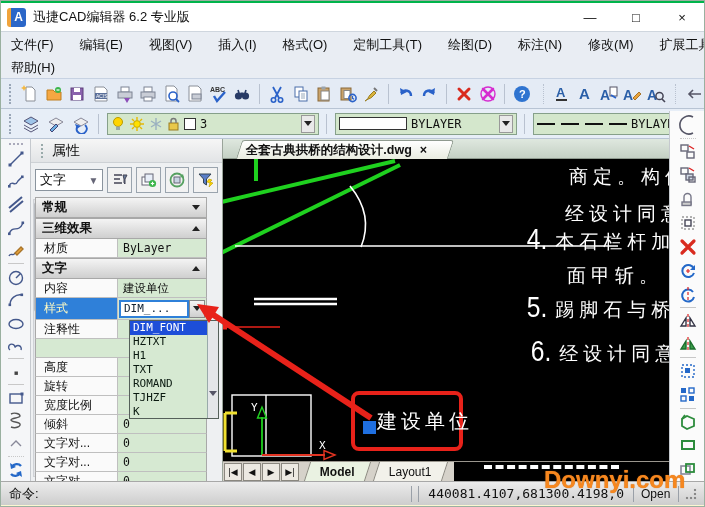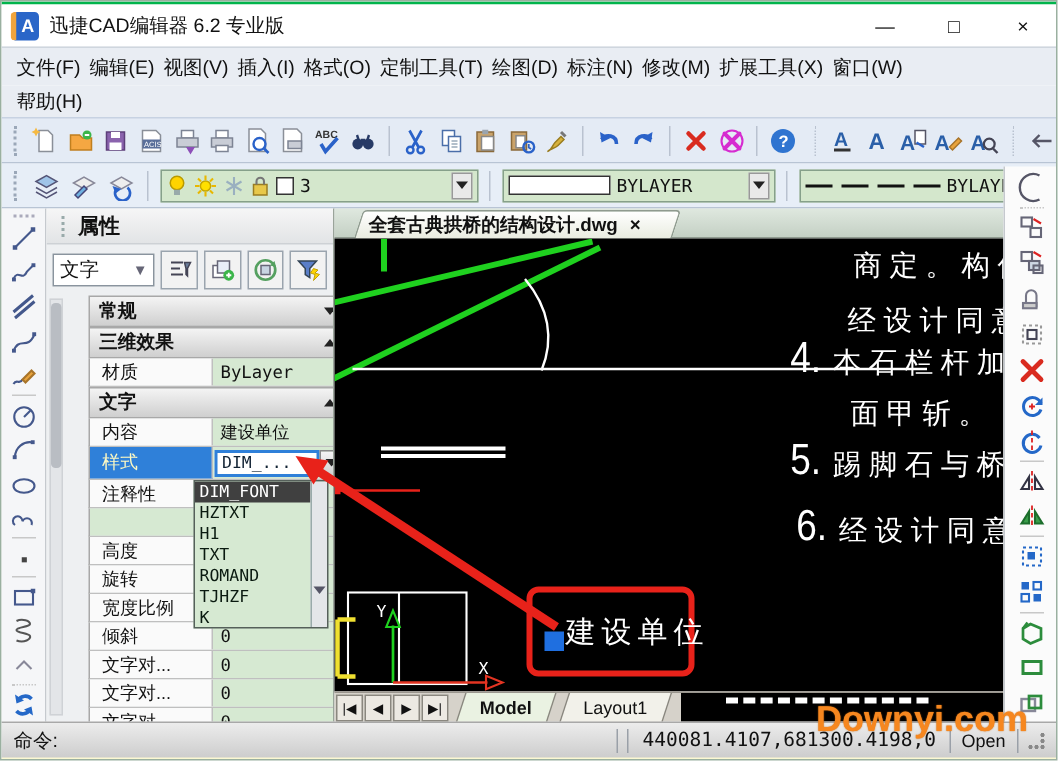--- a/index.html
+++ b/index.html
@@ -7,21 +7,21 @@
 body{font-family:"Liberation Sans",sans-serif;font-size:13px;color:#111;background:#fff}
 #app{position:relative;width:705px;height:507px;overflow:hidden;background:#fff;border:1px solid #9ab0a0}
 .topline{position:absolute;left:0;top:0;width:705px;height:2px;background:#00b44b}
 
 .titlebar{position:absolute;left:0;top:2px;width:705px;height:28px;background:#fff;display:flex;align-items:center;padding:0 6px}
 .appicon{width:19px;height:19px;background:#2a66c8;border-radius:3px;color:#fff;font-weight:bold;font-size:12px;display:flex;align-items:center;justify-content:center;border-left:4px solid #f0a43c}
 .wtitle{margin-left:7px;font-size:13px}
 .wcontrols{margin-left:auto;display:flex;gap:26px;padding-right:8px}
 .wbtn{width:20px;text-align:center;font-size:13px;cursor:default}
 
-.menubar{position:absolute;left:0;width:705px;background:#e9edf3;display:flex;align-items:center;gap:6px;padding:0 10px;font-size:13px}
+.menubar{position:absolute;left:0;width:705px;background:#e9edf3;display:flex;align-items:center;gap:26px;padding:0 10px;font-size:13px}
 .m1{top:30px;height:26px;border-top:1px solid #cfd6de}
 .m2{top:56px;height:21px}
 .mitem{white-space:nowrap}
 
 .tb1{position:absolute;left:0;top:77px;width:705px;height:31px;background:#e4ebf5;border-top:1px solid #c7d2e2;border-bottom:1px solid #b8c4d4;display:flex;align-items:center;gap:3px;padding:0 2px 0 8px}
 .tb1:before{content:"";width:3px;height:20px;border-left:2px dotted #9aa7b8;margin-right:3px}
 .tbtn{width:21px;height:21px;display:flex;align-items:center;justify-content:center}
 .vsep{width:2px;height:20px;border-left:1px solid #b9c2d0;margin:0 3px}
 
 .tb2{position:absolute;left:0;top:108px;width:705px;height:30px;background:#e7eef7;border-bottom:1px solid #b8c4d4;display:flex;align-items:center;gap:4px;padding:0 4px 0 8px}
@@ -38,43 +38,43 @@
 .leftstrip{position:absolute;left:0;top:138px;width:30px;height:342px;background:#f5f6f8;border-right:1px solid #c5c9ce;display:flex;flex-direction:column;align-items:center;padding-top:4px}
 .leftstrip:before{content:"";width:14px;border-top:2px dotted #aab;margin-bottom:2px}
 .si{width:24px;height:24px;display:flex;align-items:center;justify-content:center}
 .si svg{stroke:#44588c;fill:none;stroke-width:1.4}
 
 .rightstrip{position:absolute;left:668px;top:110px;width:37px;height:370px;background:#fbfbfb;border-left:1px solid #c5c9ce;display:flex;flex-direction:column;align-items:center;padding-top:2px}
 .rightstrip .si{height:25px}
 .hsep{width:16px;border-top:1px solid #c8c8c8;margin:1px 0}
 
 .props{position:absolute;left:30px;top:138px;width:192px;height:342px;background:#eef0f2;border-right:1px solid #9aa49a;overflow:hidden}
-.phead{height:24px;display:flex;align-items:center;padding-left:10px;font-weight:bold;font-size:14px;background:linear-gradient(#f6f6f6,#e2e4e6);border-bottom:1px solid #cdd1d5}
+.phead{height:24px;display:flex;align-items:center;padding-left:10px;font-weight:normal;font-size:14px;background:linear-gradient(#f6f6f6,#e2e4e6);border-bottom:1px solid #cdd1d5}
 .phead:before{content:"";width:3px;height:14px;border-left:2px dotted #9aa;margin-right:6px}
 .ptool{height:34px;display:flex;align-items:center;gap:4px;padding:0 4px}
 .pselect{width:72px;height:22px;background:#fff;border:1px solid #8a949e;display:flex;align-items:center;padding:0 4px;font-size:13px}
 .pselect .chev{margin-left:auto;color:#667;font-size:10px}
 .pbtn{width:26px;height:26px;background:#f2f2f2;border:1px solid #9aa4ae;display:flex;align-items:center;justify-content:center}
 .pscroll{position:absolute;left:2px;top:60px;width:9px;height:278px;background:#e3e5e8;border:1px solid #cfd2d6}
 .pthumb{position:absolute;left:0px;top:2px;width:7px;height:110px;background:#b9bdc3;border-radius:3px}
-.pgrid{position:absolute;left:28px;top:58px;width:172px}
+.pgrid{position:absolute;left:4px;top:58px;width:172px}
 .psec{height:21px;background:linear-gradient(#f4f4f4,#cfcfcf);border:1px solid #a8a8a8;display:flex;align-items:center;padding:0 6px;font-weight:bold;font-size:12.5px}
 .psec .tgl{margin-left:auto}
 .prow{height:19px;display:flex;border-left:1px solid #a8a8a8;border-right:1px solid #a8a8a8;border-bottom:1px solid #bfbfbf;font-size:12px}
 .plabel{width:82px;background:#fafafa;display:flex;align-items:center;padding-left:8px;border-right:1px solid #bfbfbf}
 .pvalue{flex:1;background:#d6e9d2;display:flex;align-items:center;padding-left:5px;font-family:"DejaVu Sans Mono",monospace;font-size:11.5px}
 .rowsel{height:22px}
 .rowsel .plabel{background:#2f80d9;color:#fef9c3}
 .rowsel .pvalue{background:#d6e9d2;padding:1px 1px 1px 1px}
 .stylebox{flex:1;height:18px;background:#fff;border:2px solid #2f80d9;display:flex;align-items:center;padding-left:3px;font-family:"DejaVu Sans Mono",monospace;font-size:11px;color:#123}
 .stylearrow{width:16px;height:18px;background:linear-gradient(#f4f4f4,#cfcfcf);border:1px solid #888;display:flex;align-items:center;justify-content:center}
 .ddlist{position:absolute;left:98px;top:181px;width:90px;height:99px;background:#d6e9d2;border:1px solid #55605a;z-index:30;overflow:hidden;display:flex}
 .dditems{flex:1}
 .dditem{height:14px;line-height:14px;padding-left:3px;font-family:"DejaVu Sans Mono",monospace;font-size:11px;color:#0a1a10;white-space:nowrap}
-.ddsel{background:#404040;color:#fff}
+.ddsel{background:#1d4ed8;color:#fff}
 .ddscroll{width:11px;background:#e4e6e9;border-left:1px solid #9aa;position:relative}
 .ddscroll .tri-d{position:absolute;left:1px;bottom:22px;border-left-width:4px;border-right-width:4px;border-top-color:#556}
 
 .doctabbar{position:absolute;left:222px;top:138px;width:446px;height:20px;background:linear-gradient(#dfe8df,#c4d0c4);border-bottom:1px solid #8f9a8f}
 .doctab{position:absolute;left:16px;top:1px;height:19px;width:212px;background:linear-gradient(#ffffff,#e9ece0);border:1px solid #8f9a8f;border-bottom:none;transform:skewX(-18deg);border-radius:3px 3px 0 0}
 .doctabin{transform:skewX(18deg);display:flex;align-items:center;height:100%;padding:0 6px;font-weight:bold;font-size:12.5px;gap:8px;white-space:nowrap}
 .doctabin .close{font-weight:bold}
 .canvas{position:absolute;left:222px;top:158px;width:446px;height:302px;background:#000;overflow:hidden}
 .canvas svg.shapes{position:absolute;left:0;top:0}
 .note{position:absolute;color:#fff;display:flex;align-items:flex-start;white-space:nowrap}

